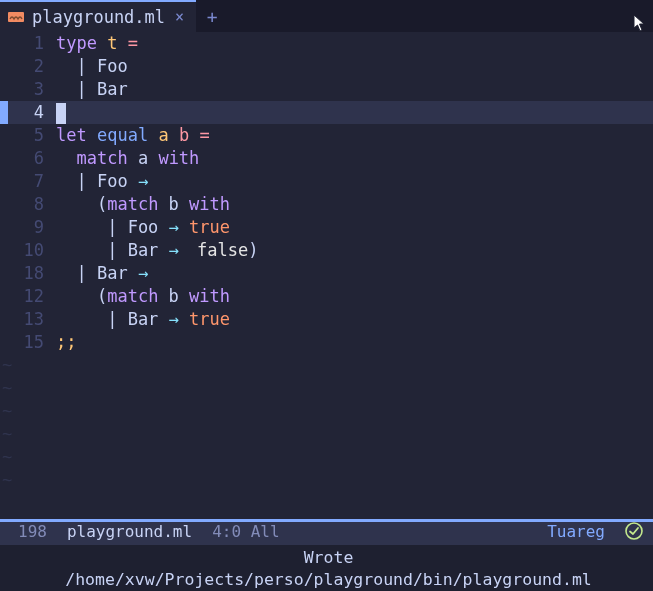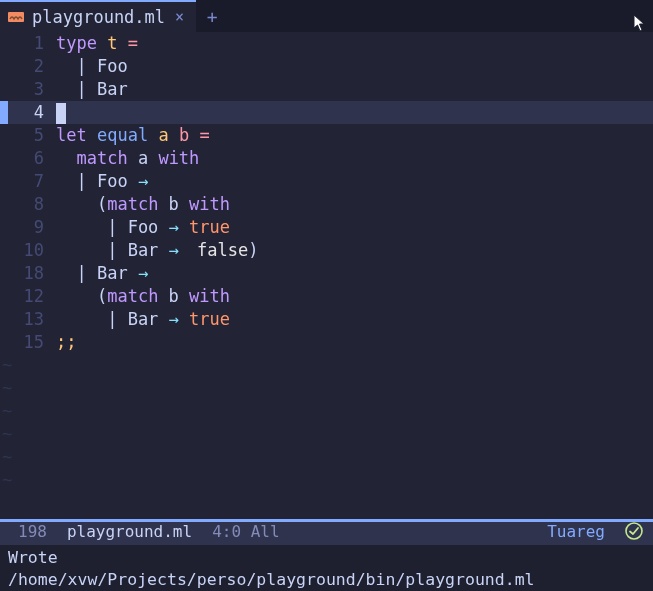--- a/index.html
+++ b/index.html
@@ -125,20 +125,21 @@
     width: 18px; height: 18px;
     display: flex; align-items: center; justify-content: center;
   }
   .minibuf {
     height: 46px;
     background: #1e2030;
     color: #c8d3f5;
     padding: 2px 4px 0 8px;
     font-size: 16.5px;
     line-height: 22px;
+    text-align: center;
   }
   .mouse-cursor {
     position: absolute;
     top: 14px;
     right: 6px;
     width: 14px;
     height: 18px;
     pointer-events: none;
   }
 </style>

